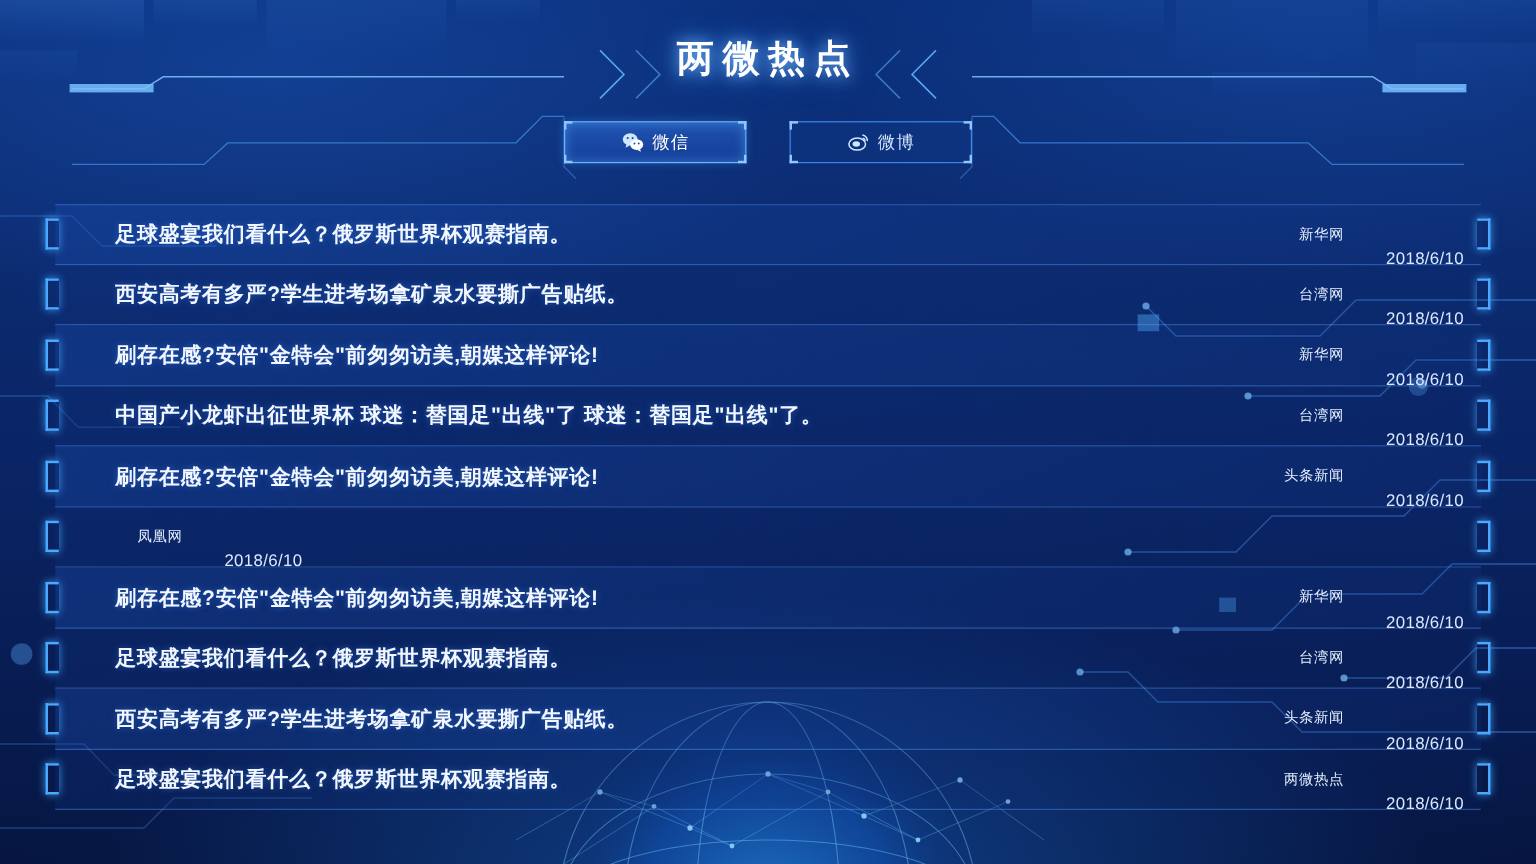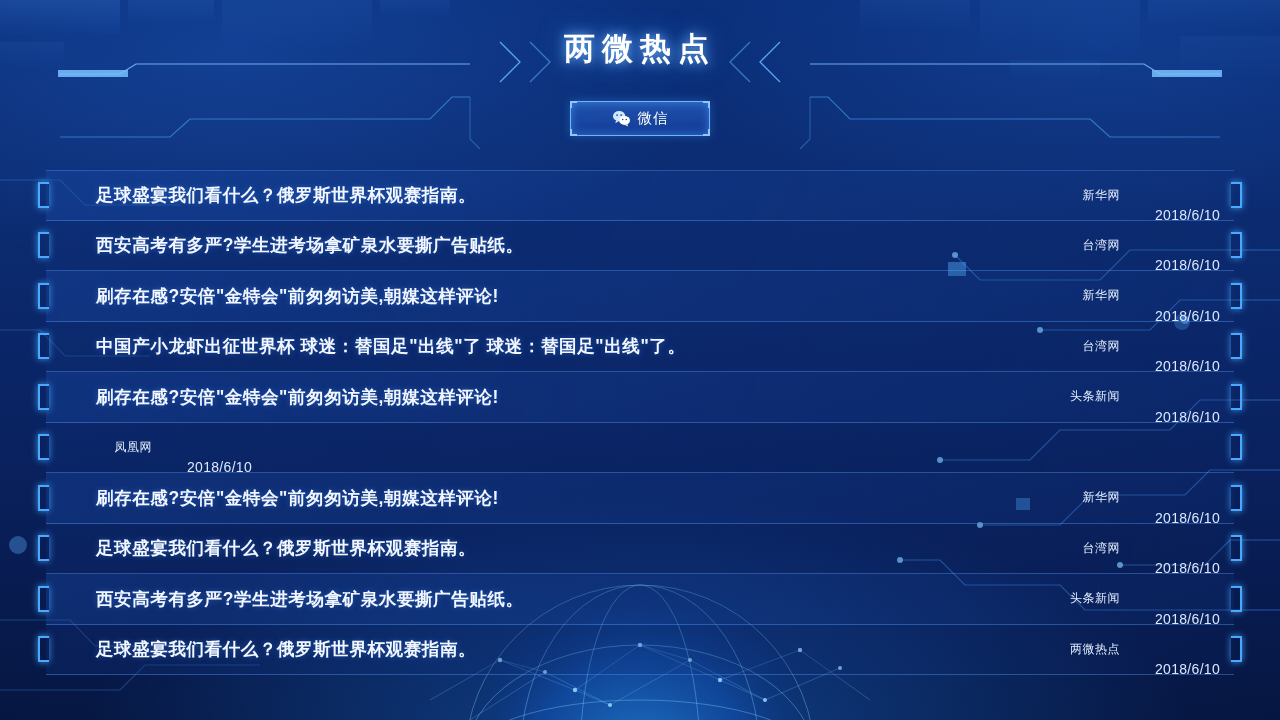--- a/index.html
+++ b/index.html
@@ -36,21 +36,21 @@
     display: inline-block;
     font-size: 31px; font-weight: bold; letter-spacing: 7px;
     color: #ffffff;
     text-shadow: 0 0 12px rgba(120,190,255,.9), 0 0 26px rgba(60,140,255,.7);
   }
 
   
   .tabs { position: absolute; top: 101px; left: 0; width: 1280px; display: flex; justify-content: center; gap: 36px; }
   .tab {
     position: relative;
-    width: 140px; height: 35px;
+    width: 152px; height: 35px;
     border: 1px solid #3d86e8;
     display: flex; align-items: center; justify-content: center; gap: 7px;
     color: #cfe4ff; font-size: 14.5px; letter-spacing: 1px;
     background: rgba(18,60,140,.30);
     cursor: pointer;
   }
   .tab.active {
     background: linear-gradient(180deg, rgba(45,110,215,.55), rgba(25,70,175,.55));
     border-color: #6fb3ff;
     box-shadow: 0 0 10px rgba(80,170,255,.55) inset, 0 0 8px rgba(70,160,255,.35);
@@ -230,20 +230,33 @@
         <path d="M5 13 L4 17 L8.5 14.6 Z" fill="#cfe6ff"></path>
         <circle cx="6.3" cy="6.6" r="1.15" fill="#1b4f9e"></circle>
         <circle cx="11.6" cy="6.6" r="1.15" fill="#1b4f9e"></circle>
         <ellipse cx="16" cy="13.5" rx="7" ry="5.8" fill="#ffffff"></ellipse>
         <path d="M19.5 18 L20.6 21.3 L16.6 19.3 Z" fill="#ffffff"></path>
         <circle cx="13.6" cy="12.4" r="1" fill="#1b4f9e"></circle>
         <circle cx="18.2" cy="12.4" r="1" fill="#1b4f9e"></circle>
       </svg>
       <span>微信</span>
     </div>
+    <div class="tab">
+      <span class="corner c1"></span>
+        <span class="corner c2"></span>
+        <span class="corner c3"></span>
+        <span class="corner c4"></span>
+      <svg width="19" height="17" viewBox="0 0 24 22">
+        <ellipse cx="10.5" cy="13" rx="9" ry="6.5" fill="none" stroke="#cfe6ff" stroke-width="1.6"></ellipse>
+        <ellipse cx="9.5" cy="13" rx="4" ry="2.9" fill="#cfe6ff"></ellipse>
+        <path d="M16 3.2 a6.2 6.2 0 0 1 5.4 6.6" fill="none" stroke="#cfe6ff" stroke-width="1.5"></path>
+        <path d="M16.4 6.6 a3 3 0 0 1 2.5 3.2" fill="none" stroke="#cfe6ff" stroke-width="1.4"></path>
+      </svg>
+      <span>微博</span>
+    </div>
   </div>
 
   <div class="list">
 
     <div class="row">
       <span class="brk brk-l"></span>
       <span class="brk brk-r"></span>
       <span class="row-title">足球盛宴我们看什么？俄罗斯世界杯观赛指南。</span>
       <span class="row-source">新华网</span>
       <span class="row-date">2018/6/10</span>

